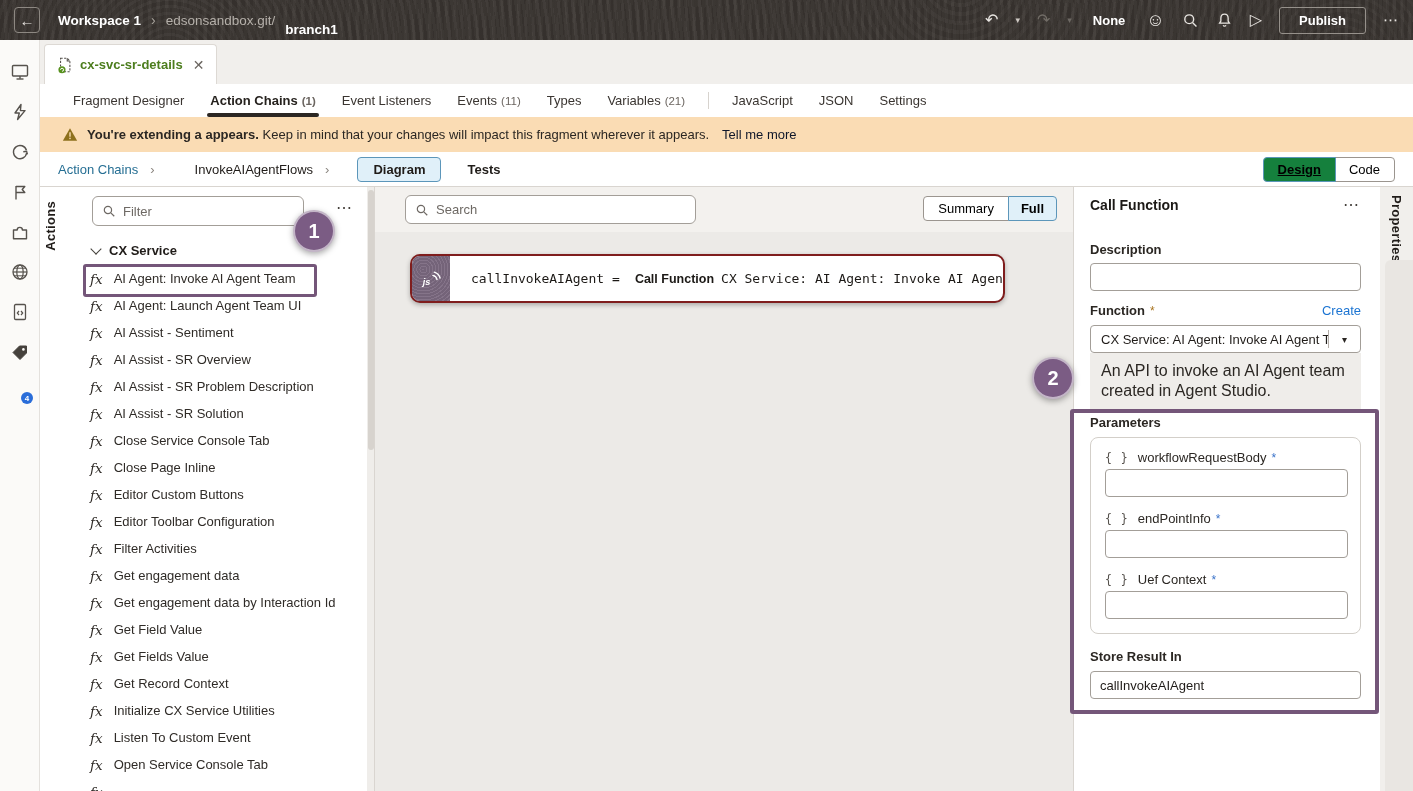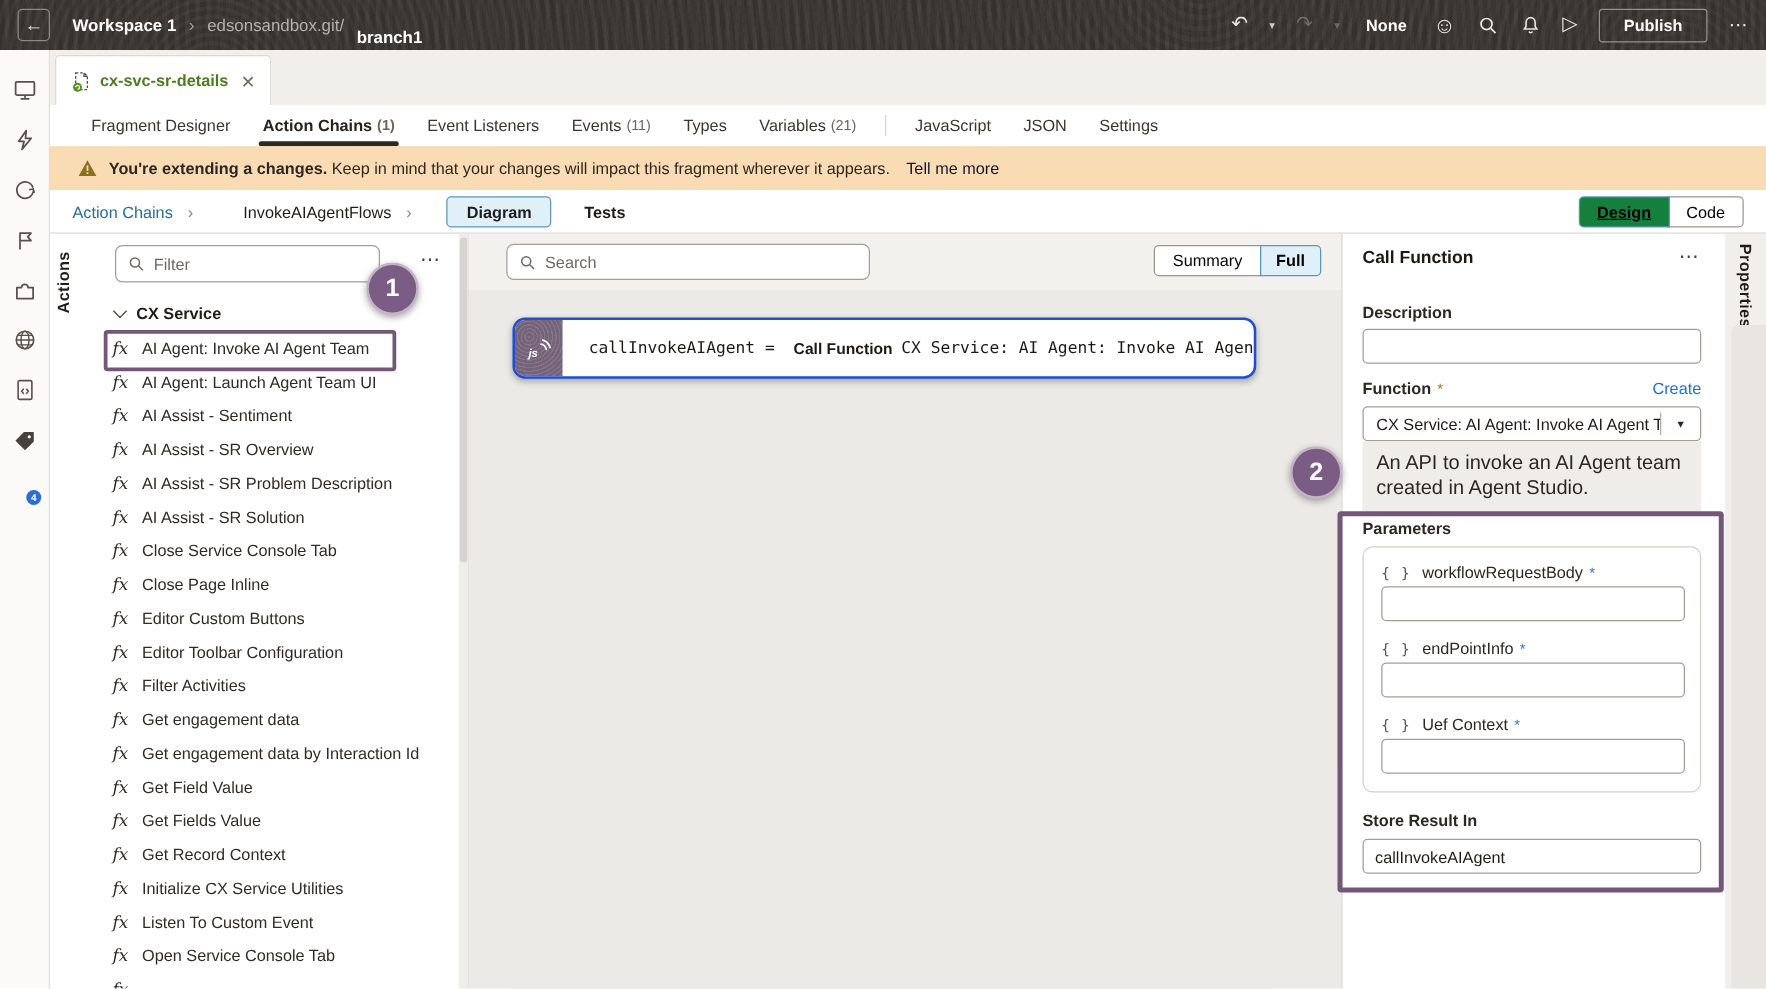--- a/index.html
+++ b/index.html
@@ -113,21 +113,21 @@
     border-radius:6px; background:#fff; display:flex; align-items:center; padding:0 9px; gap:7px;margin-left:13px; }
   .search-box input { border:none; outline:none; width:230px; font-size:13px; color:#201c19;
     font-family:"Liberation Sans",sans-serif; background:transparent; }
   .search-box input::placeholder { color:#6e6964; }
   .sumfull { position:absolute; right:16px; top:9px; display:flex; }
   .sumfull .sum { background:#fff; border:1px solid #9b958f; border-radius:4px 0 0 4px;
     font-size:13px; padding:4px 14px; cursor:pointer; }
   .sumfull .full { background:#e0f0f9; border:1.5px solid #5c96ba; border-radius:0 4px 4px 0;
     font-size:13px; font-weight:bold; padding:4px 12px; margin-left:-1px; cursor:pointer; }
   .node { position:absolute; left:35px; top:67px; width:595px; height:49px; background:#fff;
-    border:2px solid #1d4ed8; border-radius:10px; display:flex; align-items:stretch; overflow:hidden;
+    border:2px solid #7f1d1d; border-radius:10px; display:flex; align-items:stretch; overflow:hidden;
     box-shadow:0 2px 5px rgba(0,0,0,.28); cursor:pointer; }
   .node-ico { width:38px; background:#7d6b82;
     background-image:repeating-radial-gradient(circle at 30% 30%, rgba(255,255,255,.06) 0 1px, rgba(0,0,0,.07) 1px 3px);
     display:flex; align-items:center; justify-content:center; flex:0 0 38px; }
   .node-ico svg { width:22px; height:22px; display:block; }
   .node-text { display:flex; align-items:center; padding-left:21px; font-family:"DejaVu Sans Mono",monospace;
     font-size:13px; color:#1c1916; white-space:nowrap; gap:0; }
   .node-kw { font-family:"Liberation Sans",sans-serif; font-weight:bold; font-size:12.5px; margin:0 7px; }
 
   
@@ -323,21 +323,21 @@
   </div>
 
   <div class="banner">
     <span class="warn-ico">
       <svg viewBox="0 0 18 16">
           <path d="M9 1 L17 15 H1 Z" fill="#8d701c"></path>
           <rect x="8.2" y="5.5" width="1.6" height="5" fill="#fadcb4"></rect>
           <rect x="8.2" y="11.6" width="1.6" height="1.6" fill="#fadcb4"></rect>
         </svg>
     </span>
-    <span><b>You're extending a changes.</b>&nbsp;<span>Keep in mind that your changes will impact this fragment wherever it appears.</span></span>
+    <span><b>You're extending a appears.</b>&nbsp;<span>Keep in mind that your changes will impact this fragment wherever it appears.</span></span>
     <span class="banner-link">Tell me more</span>
   </div>
 
   <div class="crumbbar">
     <span class="crumb-link">Action Chains</span>
     <span class="crumb-sep">›</span>
     <span class="crumb-plain">InvokeAIAgentFlows</span>
     <span class="crumb-sep">›</span>
     <button class="view-toggle">Diagram</button>
     <span class="tests-lbl">Tests</span>

